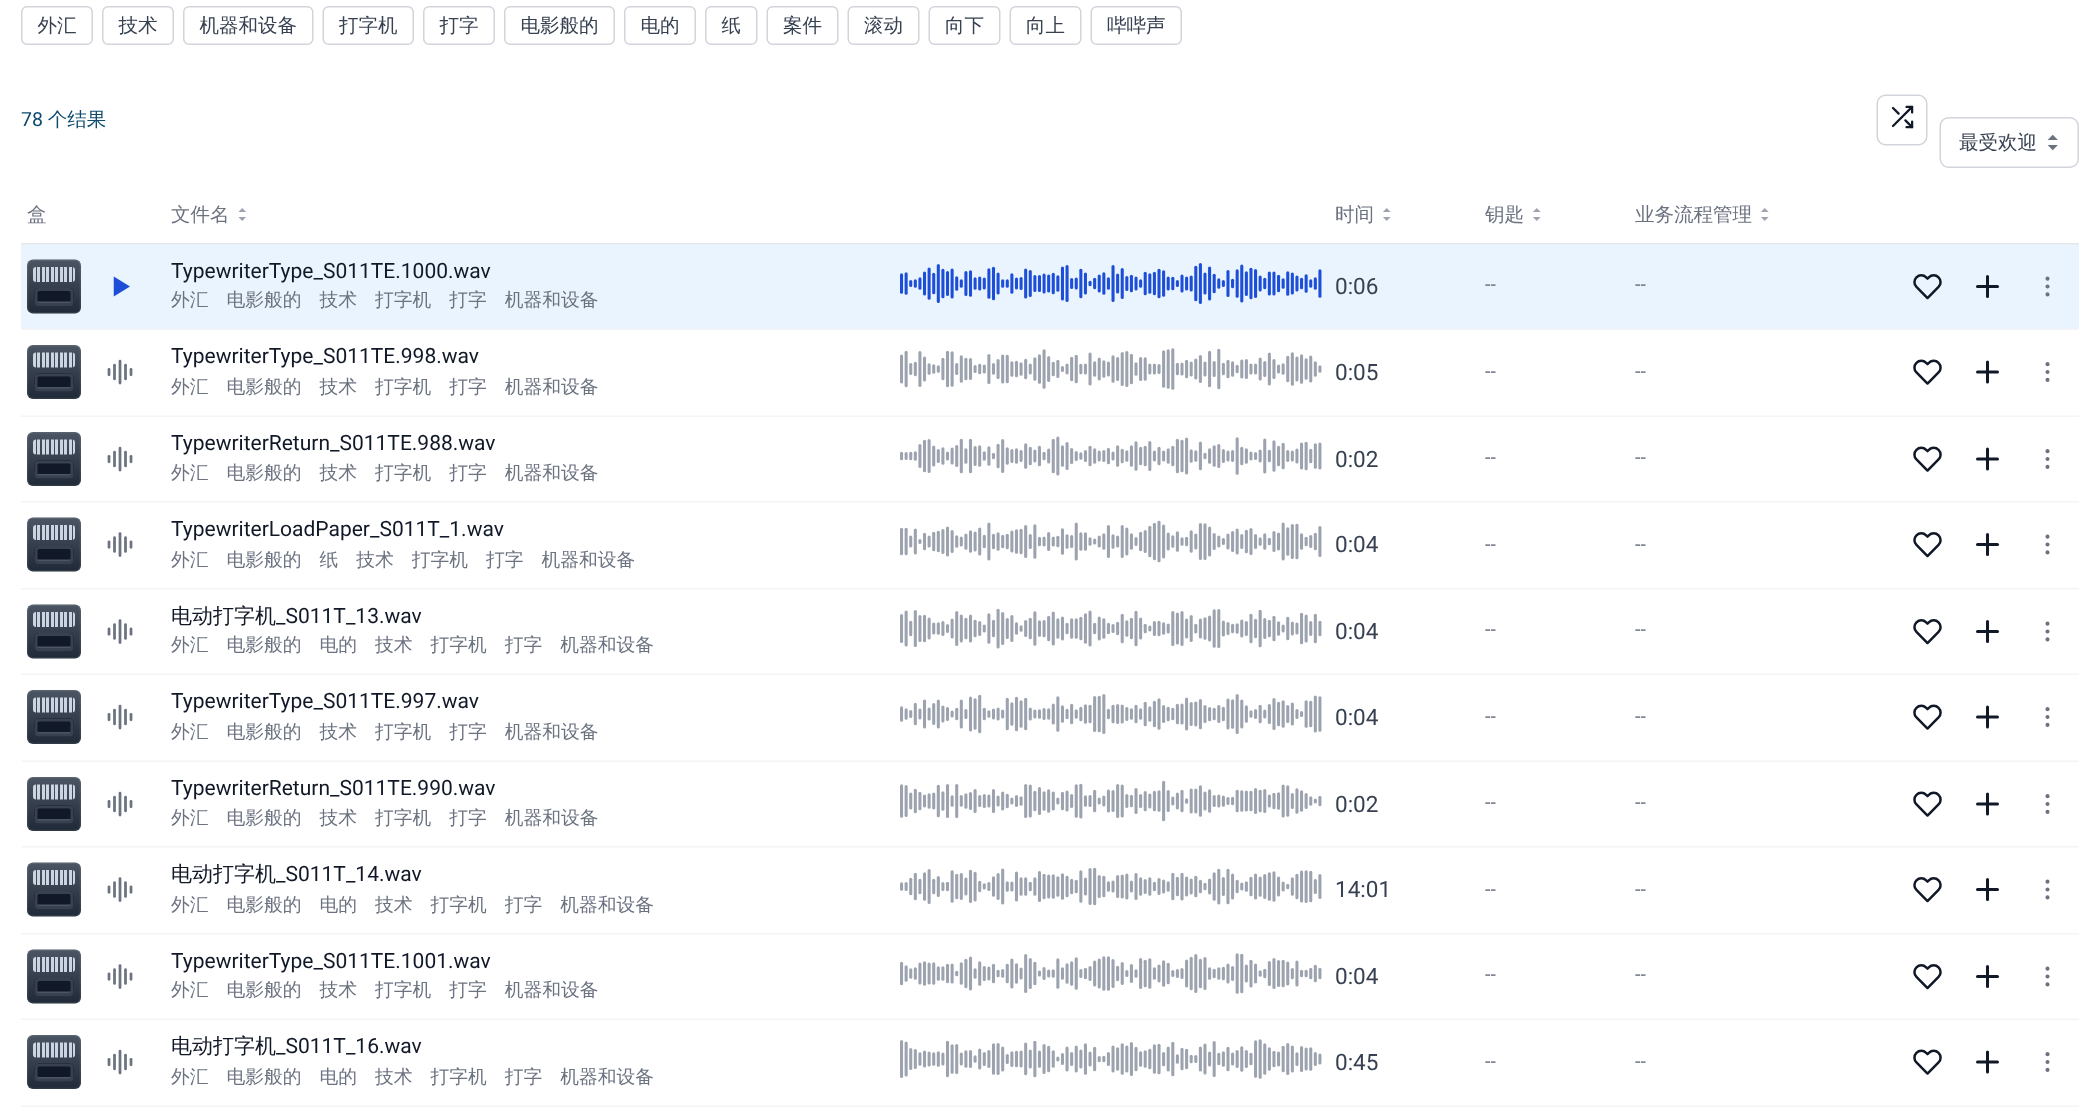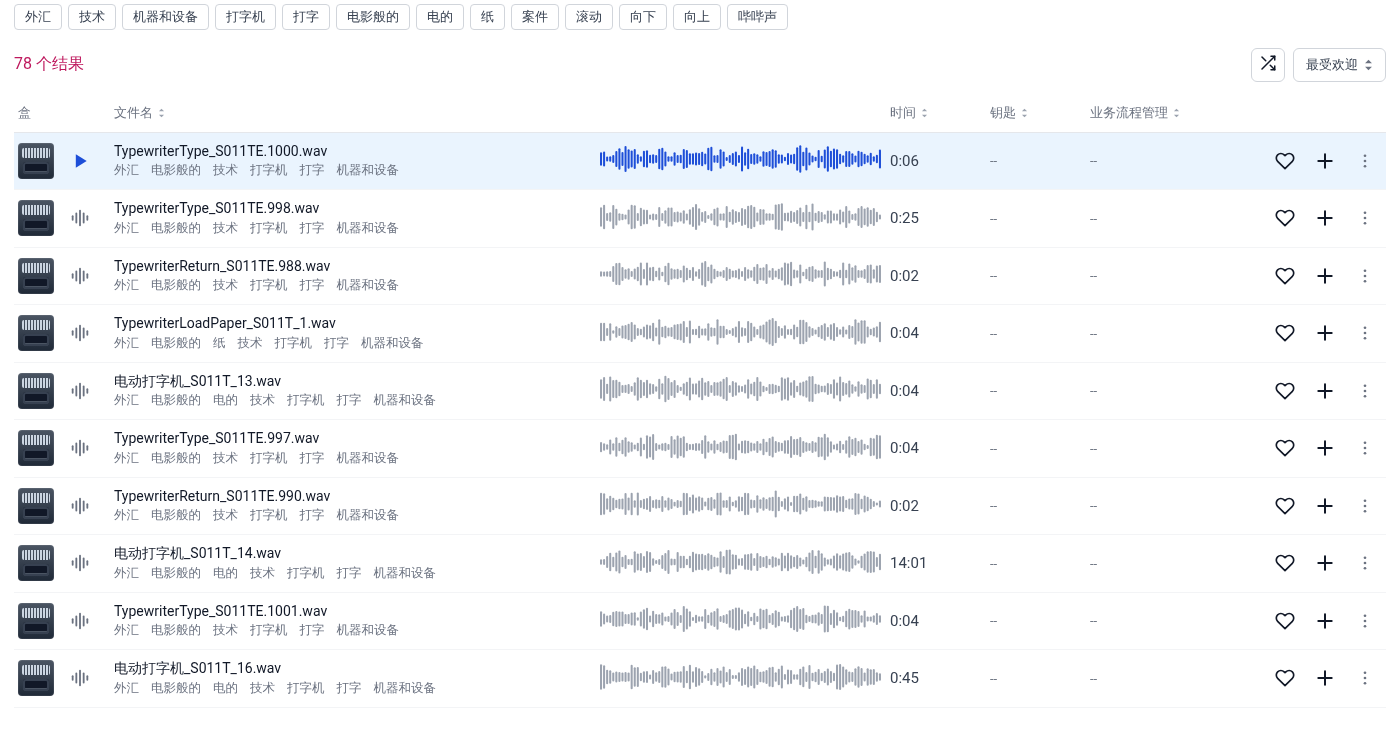--- a/index.html
+++ b/index.html
@@ -16,40 +16,41 @@
     border: 1px solid #d1d5db;
     border-radius: 4px;
     padding: 4px 10px;
     font-size: 13px;
     color: #374151;
     background: #fff;
     cursor: pointer;
     line-height: 1.2;
   }
   .toolbar { display: flex; align-items: center; justify-content: space-between; margin-bottom: 14px; }
-  .result-count { color: #be185d; font-size: 16px; }
+  .result-count { color: #0c4a6e; font-size: 13px; }
   .toolbar-right { display: flex; gap: 8px; align-items: center; }
   .icon-btn {
     border: 1px solid #d1d5db;
     border-radius: 6px;
     background: #fff;
     width: 34px; height: 34px;
     display: flex; align-items: center; justify-content: center;
     cursor: pointer;
   }
   .sort-btn {
     border: 1px solid #d1d5db;
     border-radius: 6px;
     background: #fff;
     height: 34px;
     padding: 0 12px;
     display: flex; align-items: center; gap: 6px;
     cursor: pointer;
     font-size: 13px;
     color: #374151;
+    margin-top: 30px;
   }
   .caret-updown { display:inline-block; line-height:0; }
   .caret-updown svg { width: 9px; height: 12px; }
 
   table.list { width: 100%; border-collapse: collapse; table-layout: fixed; }
   thead th {
     text-align: left;
     font-weight: 400;
     font-size: 13px;
     color: #6b7280;
@@ -468,21 +469,21 @@
                 <rect x="252" y="5.10" width="2" height="17.80" rx="1" fill="#9ca3af"></rect>
                 <rect x="255" y="2.90" width="2" height="22.21" rx="1" fill="#9ca3af"></rect>
                 <rect x="258" y="5.62" width="2" height="16.75" rx="1" fill="#9ca3af"></rect>
                 <rect x="261" y="4.18" width="2" height="19.63" rx="1" fill="#9ca3af"></rect>
                 <rect x="264" y="6.79" width="2" height="14.43" rx="1" fill="#9ca3af"></rect>
                 <rect x="267" y="5.02" width="2" height="17.95" rx="1" fill="#9ca3af"></rect>
                 <rect x="270" y="8.86" width="2" height="10.28" rx="1" fill="#9ca3af"></rect>
                 <rect x="273" y="11.44" width="2" height="5.13" rx="1" fill="#9ca3af"></rect>
               </svg></div>
           </td>
-          <td class="duration">0:25</td>
+          <td class="duration">0:05</td>
           <td class="meta">--</td>
           <td class="meta">--</td>
           <td>
             <div class="actions">
               <span class="act">
                 <svg viewBox="0 0 24 24" fill="none" stroke="currentColor" stroke-width="2" stroke-linecap="round" stroke-linejoin="round">
                   <path d="M20.84 4.61a5.5 5.5 0 0 0-7.78 0L12 5.67l-1.06-1.06a5.5 5.5 0 0 0-7.78 7.78L12 21.23l8.84-8.84a5.5 5.5 0 0 0 0-7.78z"></path>
                 </svg>
               </span>
               <span class="act">

